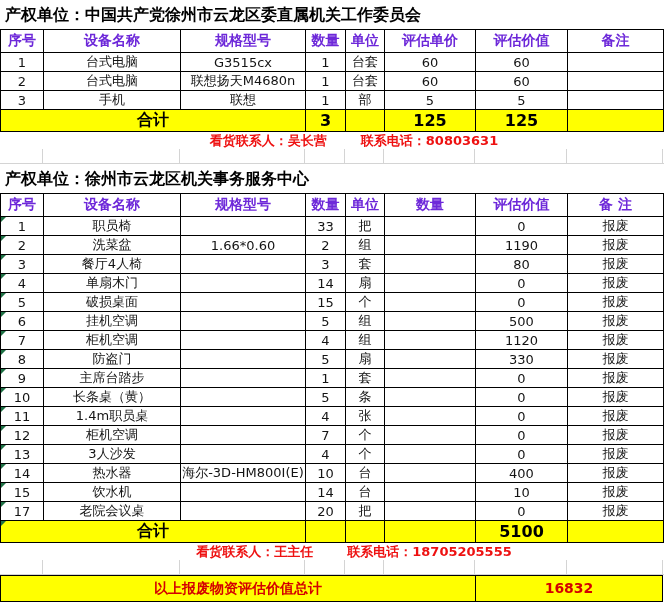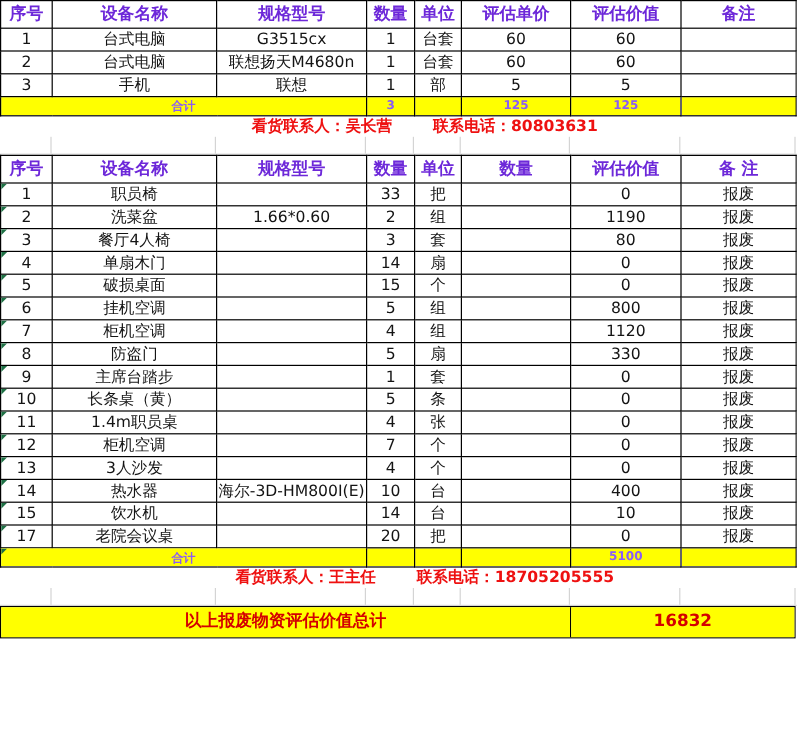--- a/index.html
+++ b/index.html
@@ -24,21 +24,21 @@
     overflow:hidden; white-space:nowrap;
     font-size:13px; height:17px; color:#141414;
   }
   table.grid th { font-weight:bold; font-size:14px; height:23px; color:#6d28d9; }
   table.t2 td { height:17px; }
 
   col.c1{width:43px} col.c2{width:137px} col.c3{width:125px} col.c4{width:40px}
   col.c5{width:39px} col.c6{width:91px} col.c7{width:92px} col.c8{width:96px}
 
   tr.total-row td {
-    background:#ffff00; font-weight:bold; font-size:10px; height:16px; color:#8b5cf6;margin-left:28px;
+    background:#ffff00; font-weight:bold; font-size:16px; height:16px; color:#000000;margin-left:28px;
   }
 
   
   table.t2 tbody td:first-child, table.t2 tfoot td:first-child { position:relative; }
   table.t2 tbody td:first-child::before, table.t2 tfoot td:first-child::before {
     content:""; position:absolute; top:0; left:0; width:0; height:0;
     border-top:5px solid #1e7145; border-right:5px solid transparent;
   }
 
   .contact {
@@ -61,20 +61,21 @@
   .grand-value {
     width:186px; background:#ffff00; text-align:center; line-height:25px;
     font-size:14px; font-weight:bold; color:#d40000;
   }
 </style>
 </head>
 <body>
 
 <div class="sheet">
 
+  <div class="title-row">产权单位：中国共产党徐州市云龙区委直属机关工作委员会</div>
 
   <table class="grid t1">
     <colgroup>
       <col class="c1">
         <col class="c2">
         <col class="c3">
         <col class="c4">
       <col class="c5">
         <col class="c6">
         <col class="c7">
@@ -144,20 +145,21 @@
     <div class="gcell g1"></div>
       <div class="gcell g2"></div>
       <div class="gcell g3"></div>
       <div class="gcell g4"></div>
       <div class="gcell g5"></div>
       <div class="gcell g6"></div>
       <div class="gcell g7"></div>
       <div class="gcell g8"></div>
   </div>
 
+  <div class="title-row">产权单位：徐州市云龙区机关事务服务中心</div>
 
   <table class="grid t2">
     <colgroup>
       <col class="c1">
         <col class="c2">
         <col class="c3">
         <col class="c4">
       <col class="c5">
         <col class="c6">
         <col class="c7">
@@ -226,21 +228,21 @@
           <td>0</td>
           <td>报废</td>
         </tr>
         <tr>
           <td>6</td>
           <td>挂机空调</td>
           <td></td>
           <td>5</td>
           <td>组</td>
           <td></td>
-          <td>800</td>
+          <td>500</td>
           <td>报废</td>
         </tr>
         <tr>
           <td>7</td>
           <td>柜机空调</td>
           <td></td>
           <td>4</td>
           <td>组</td>
           <td></td>
           <td>1120</td>

